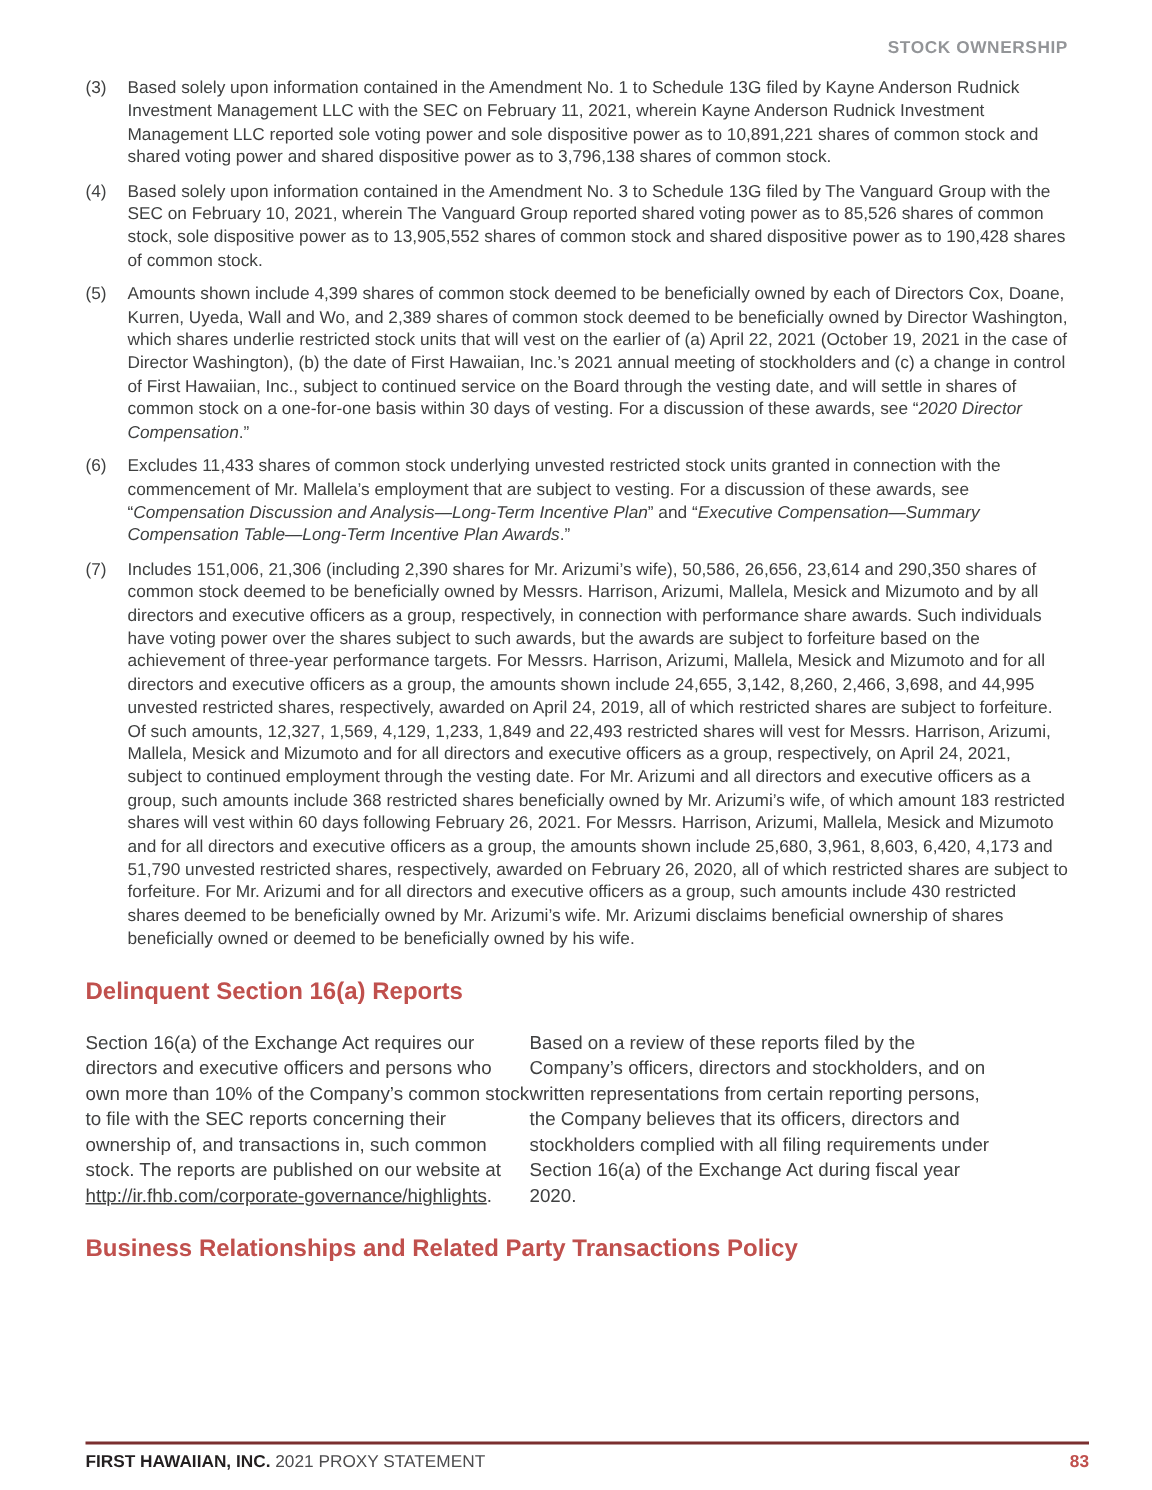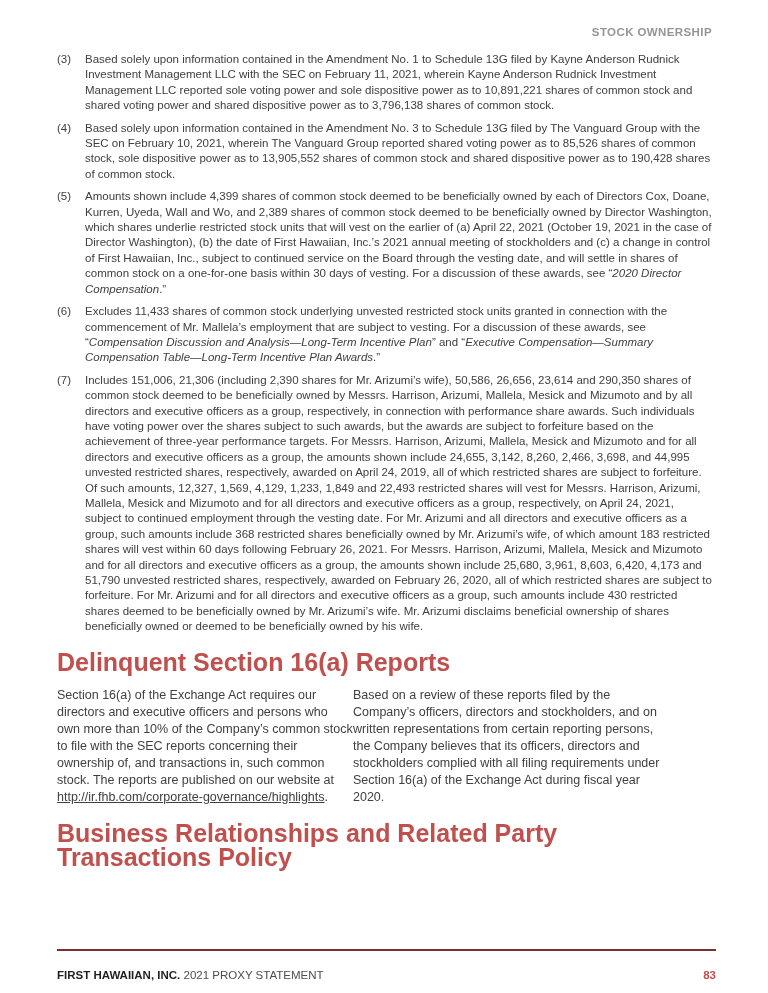--- a/index.html
+++ b/index.html
@@ -34,44 +34,44 @@
     line-height: 15.4px;
     margin-bottom: 7px;
     color: #3f4040;
   }
   .fn-num {
     flex: none;
     width: 28px;
   }
   .fn-text { flex: 1; }
   .section-heading {
-    font-size: 25px;
+    font-size: 16px;
     line-height: 24px;
     font-weight: 700;
     color: #c0504d;
     margin: 15px 0 13px 0;
   }
   .columns {
     display: flex;
   }
   .col {
     font-size: 12.5px;
     line-height: 17px;
   }
   .col-left  { width: 296px; flex: none; }
   .col-right { width: 307px; flex: none; }
   .it  { font-style: italic; }
   .lnk { text-decoration: underline; }
   .footer {
     position: absolute;
     left: 57px;
-    right: 52px;
+    right: 42px;
     bottom: 14px;
     border-top: 2px solid #7b2f2f;
-    padding-top: 18px;
+    padding-top: 6px;
     display: flex;
     justify-content: space-between;
     align-items: baseline;
     font-size: 11.5px;
   }
   .footer-left { color: #4d4d4f; }
   .footer-company { font-weight: 700; color: #231f20; }
   .footer-pagenum { font-weight: 700; color: #c0504d; }
 </style>
 </head>

